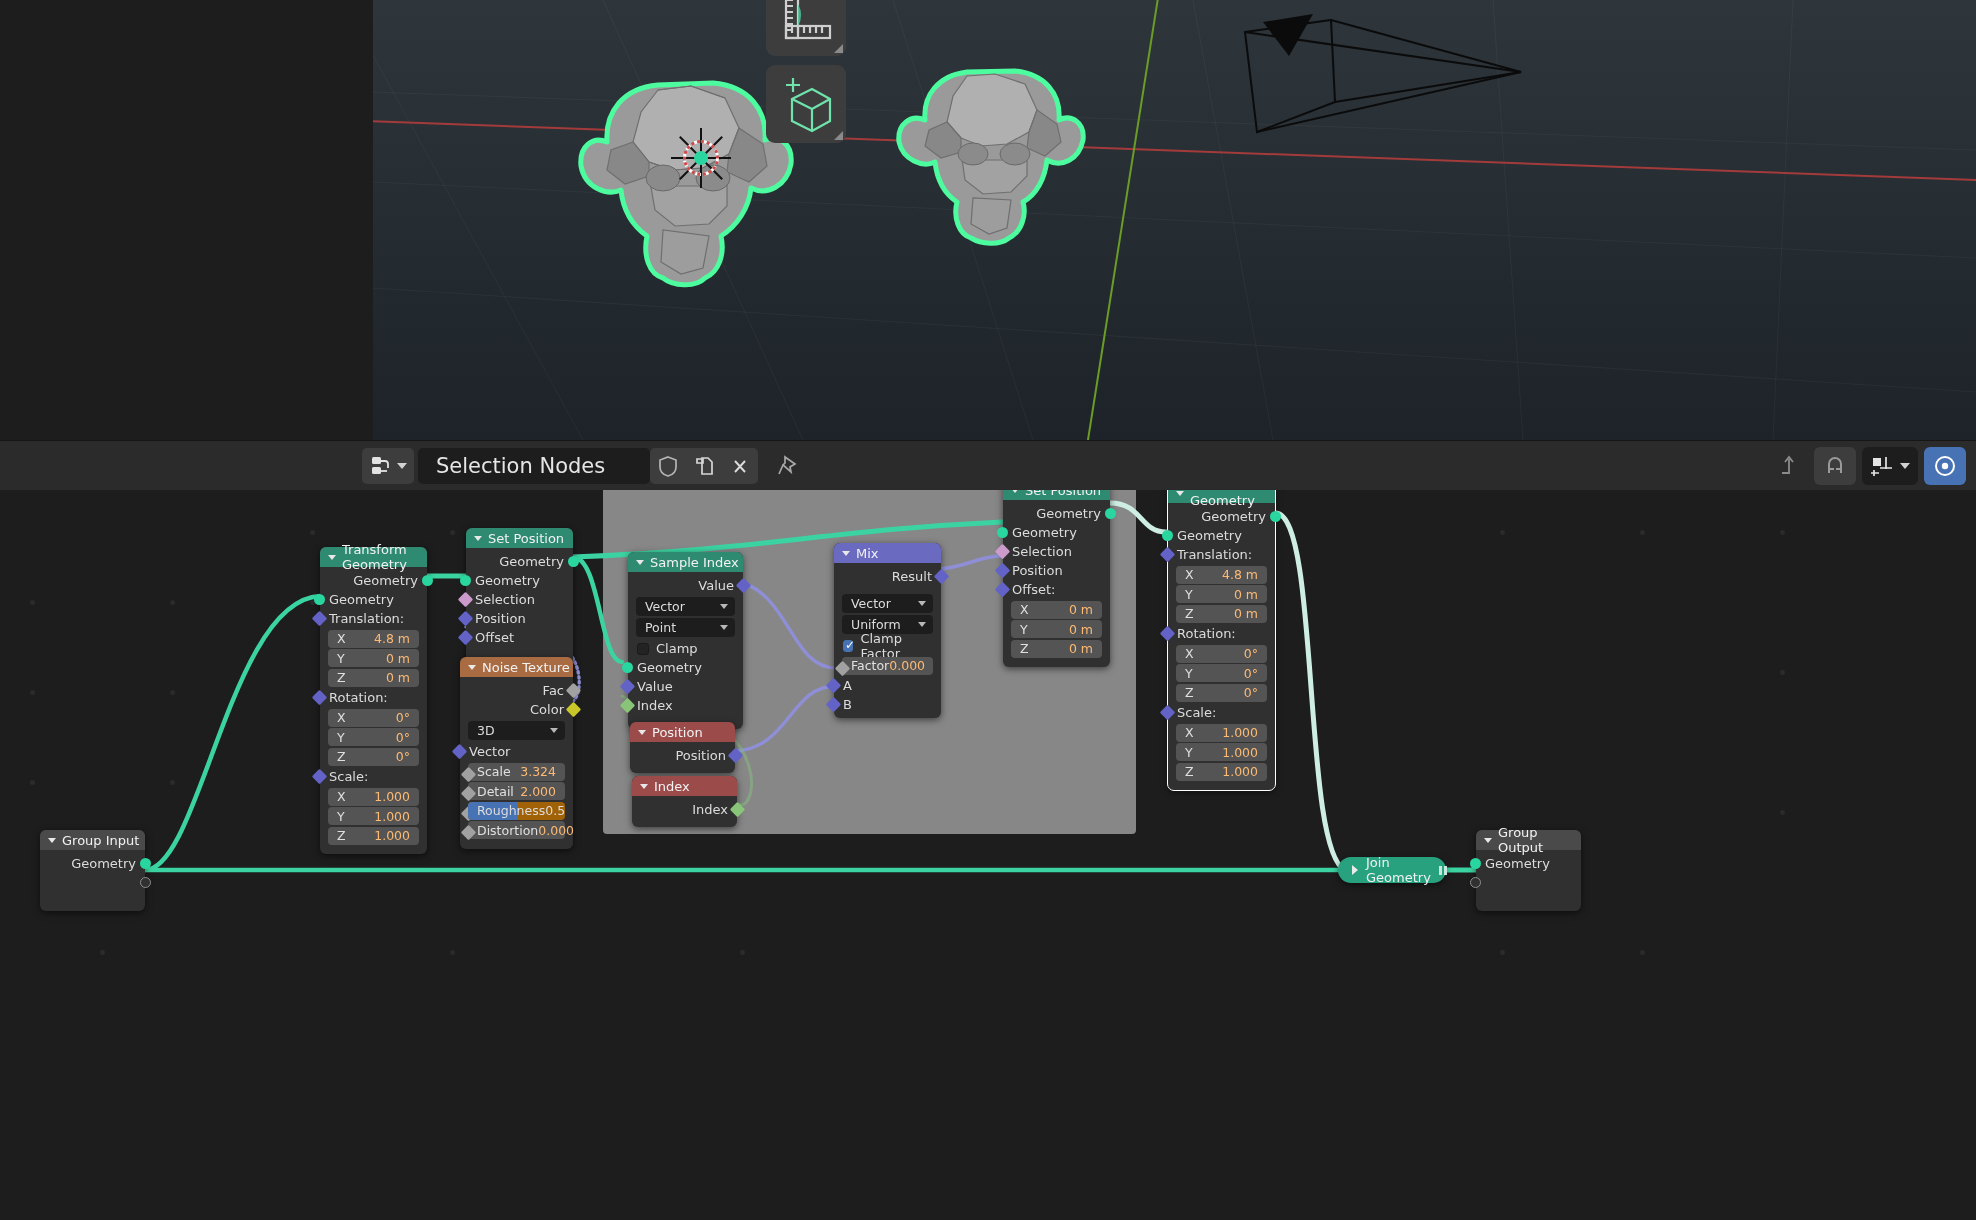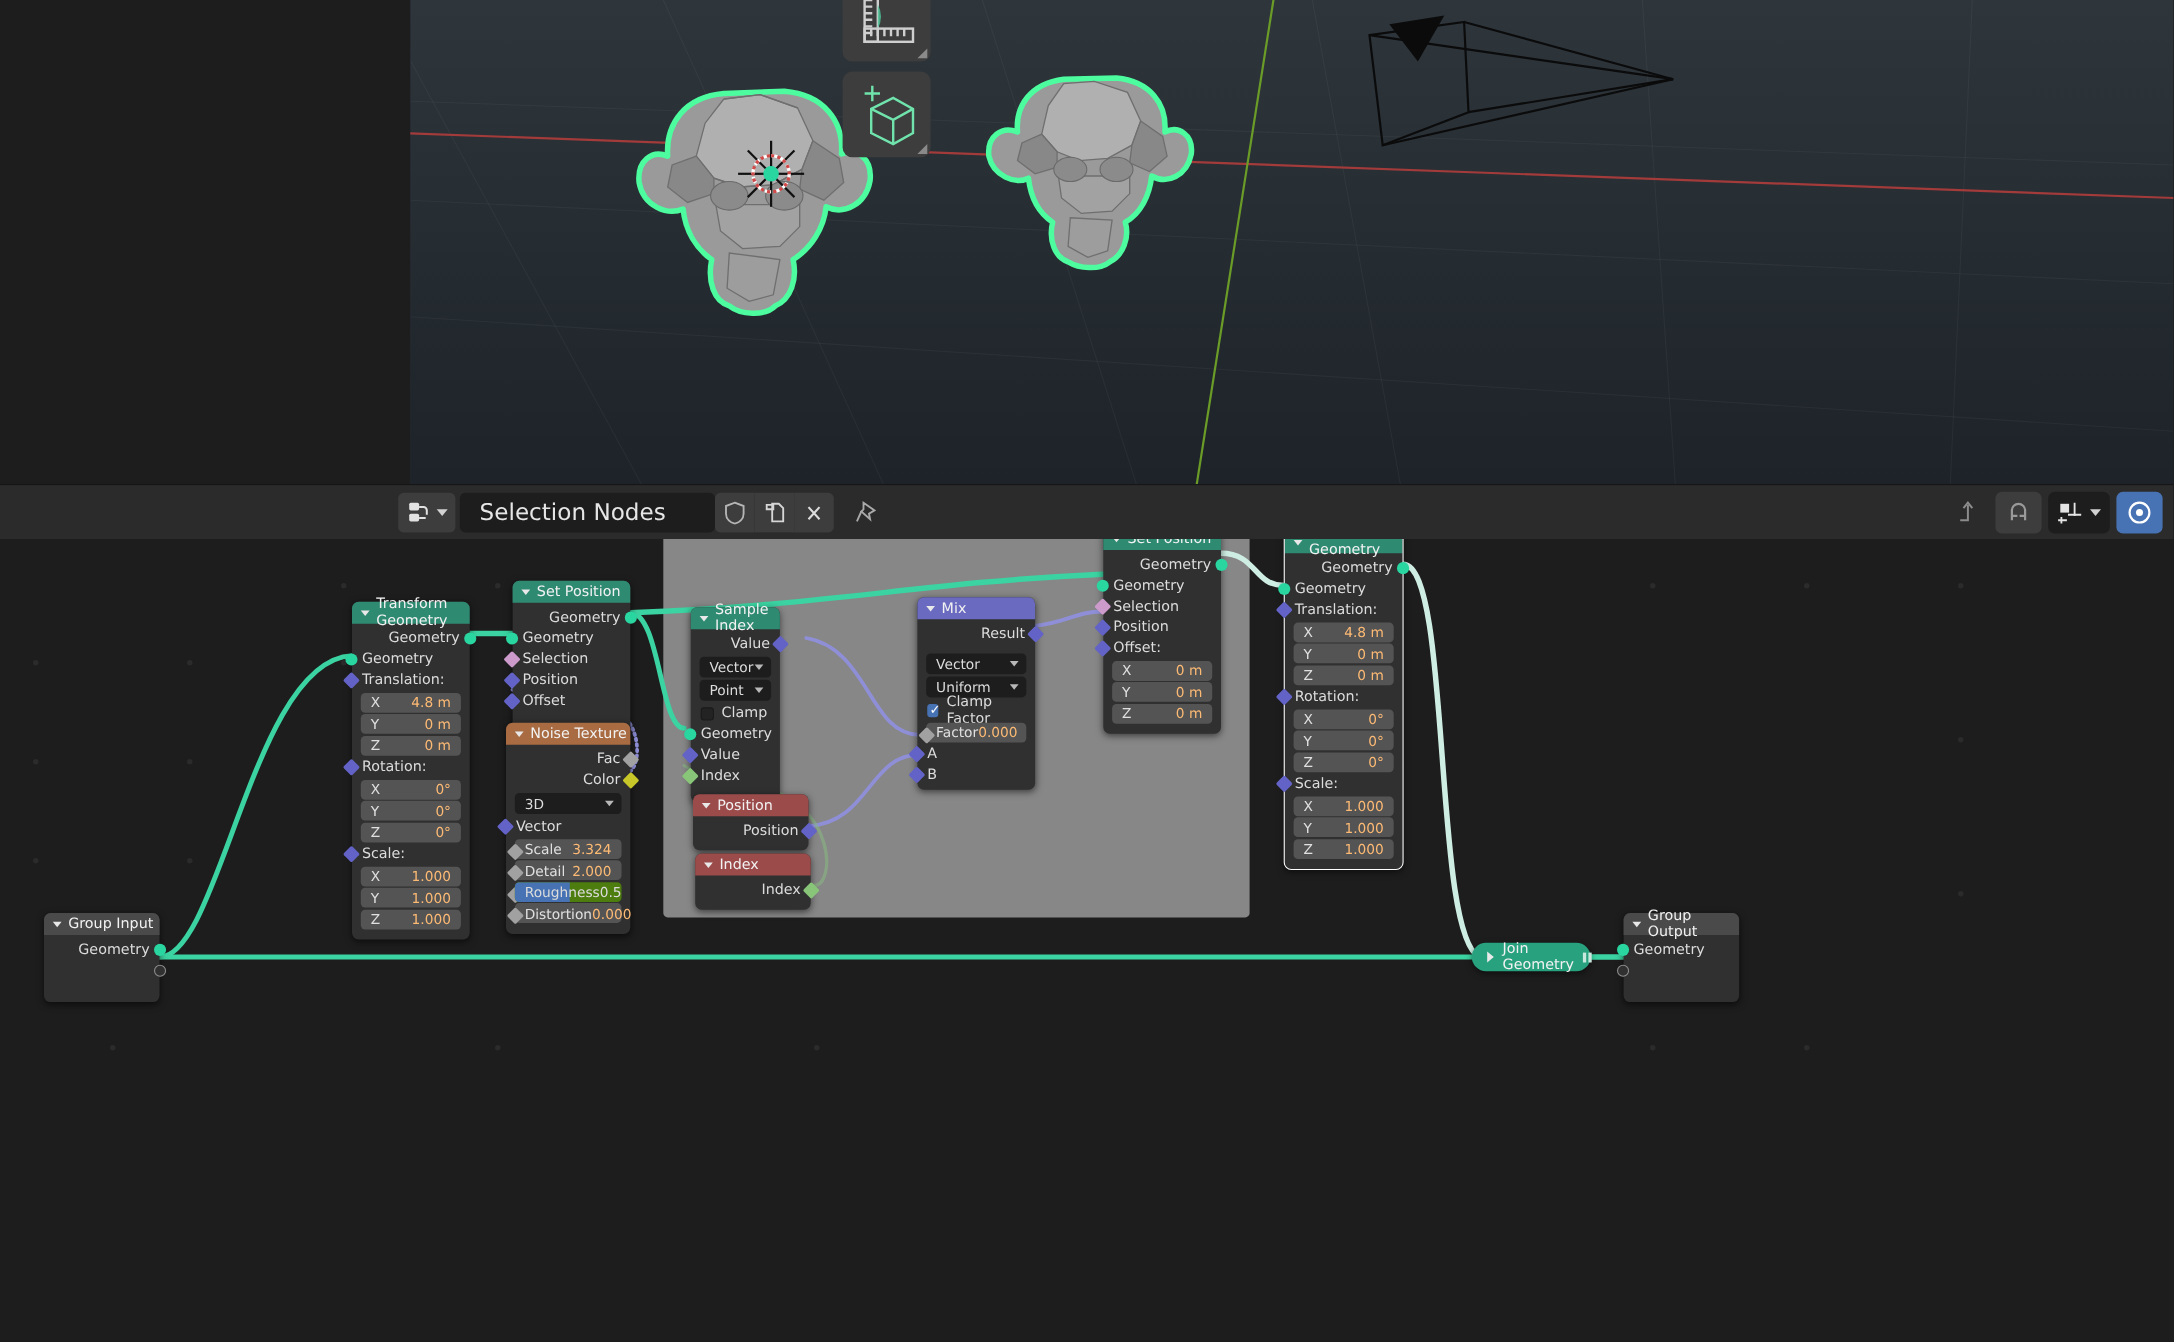--- a/index.html
+++ b/index.html
@@ -111,21 +111,21 @@
      display:flex; align-items:center; justify-content:space-between;
      padding:0 7px 0 9px; font-size:12.5px; }
   .dd-chev{ width:0;height:0;border-left:4px solid transparent;
      border-right:4px solid transparent;border-top:5px solid #b8b8b8; }
   .chkrow{ display:flex; align-items:center; gap:7px; padding:2px 9px; height:19px; }
   .chk{ width:12px; height:12px; border-radius:3px; background:#232323;
      border:1px solid #1a1a1a; }
   .chk.on{ background:#4772b3; border-color:#4772b3; position:relative; }
   .chk.on:after{ content:"✓"; position:absolute; left:1px; top:-3px;
      color:#fff; font-size:12px; line-height:14px; }
-  .slider{ margin:1.5px 8px; height:18px; background:#4d7c0f; border-radius:4px;
+  .slider{ margin:1.5px 8px; height:18px; background:#a16207; border-radius:4px;
      position:relative; display:flex; align-items:center;
      justify-content:space-between; padding:0 9px; font-size:12.5px; overflow:hidden; }
   .slider .fill{ position:absolute; left:0; top:0; bottom:0; background:#4772b3; }
   .slider span{ position:relative; }
 
   
   .pillnode{ position:absolute; height:26px; border-radius:13px;
      background:#27a17e; display:flex; align-items:center; padding:0 14px;
      color:#f2f2f2; font-size:14px; gap:8px; box-shadow:0 2px 6px rgba(0,0,0,.5); }
   .pillnode .tri{ width:0;height:0;border-top:5px solid transparent;
@@ -534,21 +534,21 @@
         <div style="position:relative">
           <span class="sock diam" style="left:3px;top:6px;background:#a1a1a1;position:absolute"></span>
           <div class="field">
             <span>Distortion</span>
             <span class="v">0.000</span>
           </div>
         </div>
       </div>
     </div>
 
-    <div class="node" style="left:628px;top:62px;width:81px">
+    <div class="node" style="left:628px;top:62px;width:115px">
       <div class="nhead" style="background:#2f8a72">
         <span class="tri"></span>
         <span>Sample Index</span>
       </div>
       <div class="nbody" style="padding-bottom:14px">
         <div class="row out">
           <span>Value</span>
           <span class="sock diam right" style="background:#6363c7"></span>
         </div>
         <div class="dropdown">

